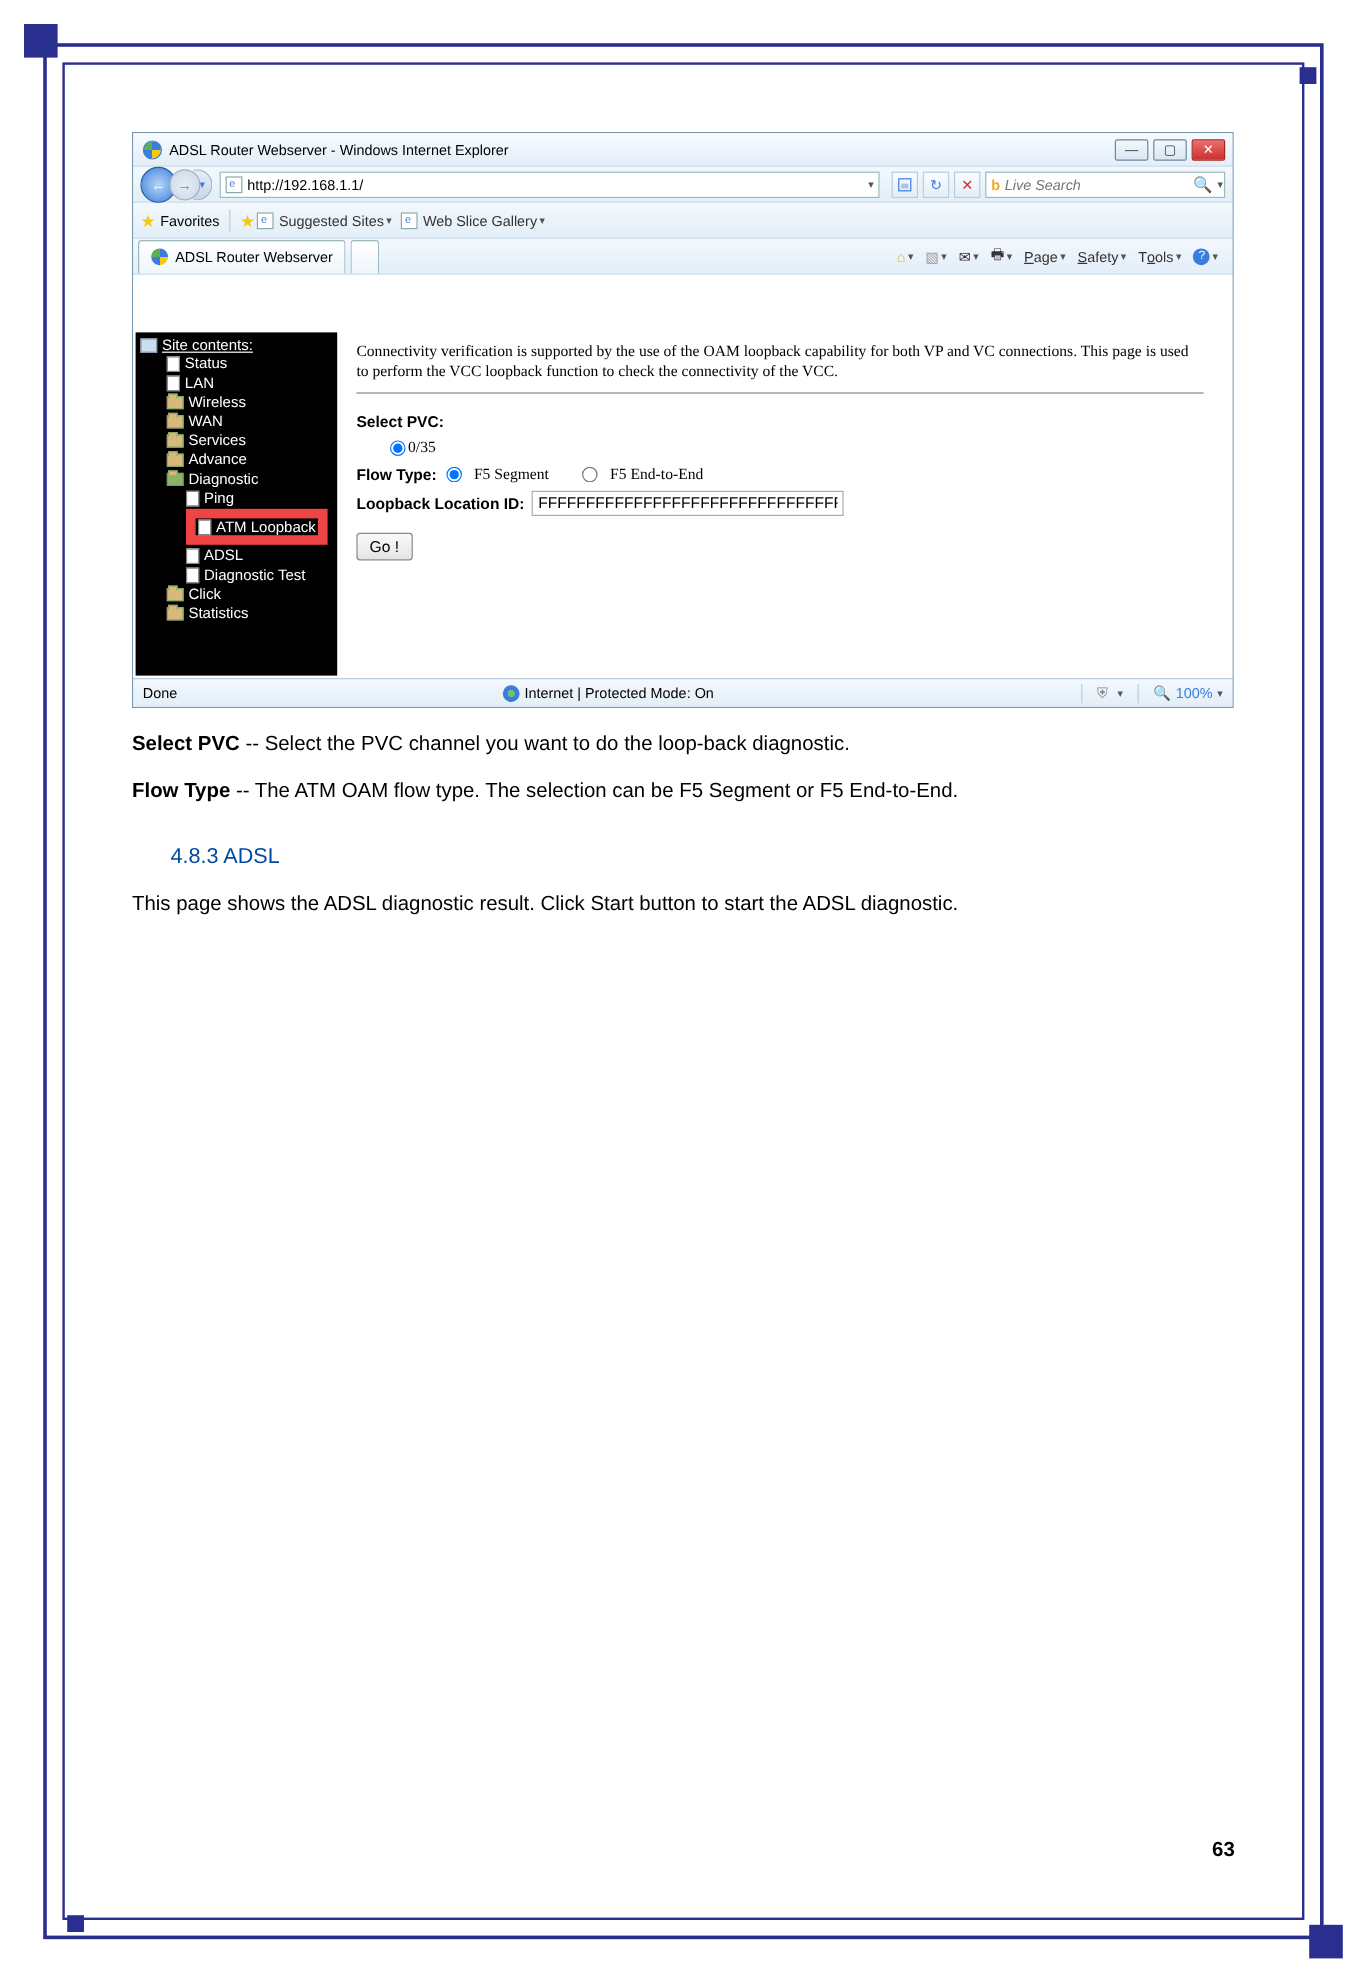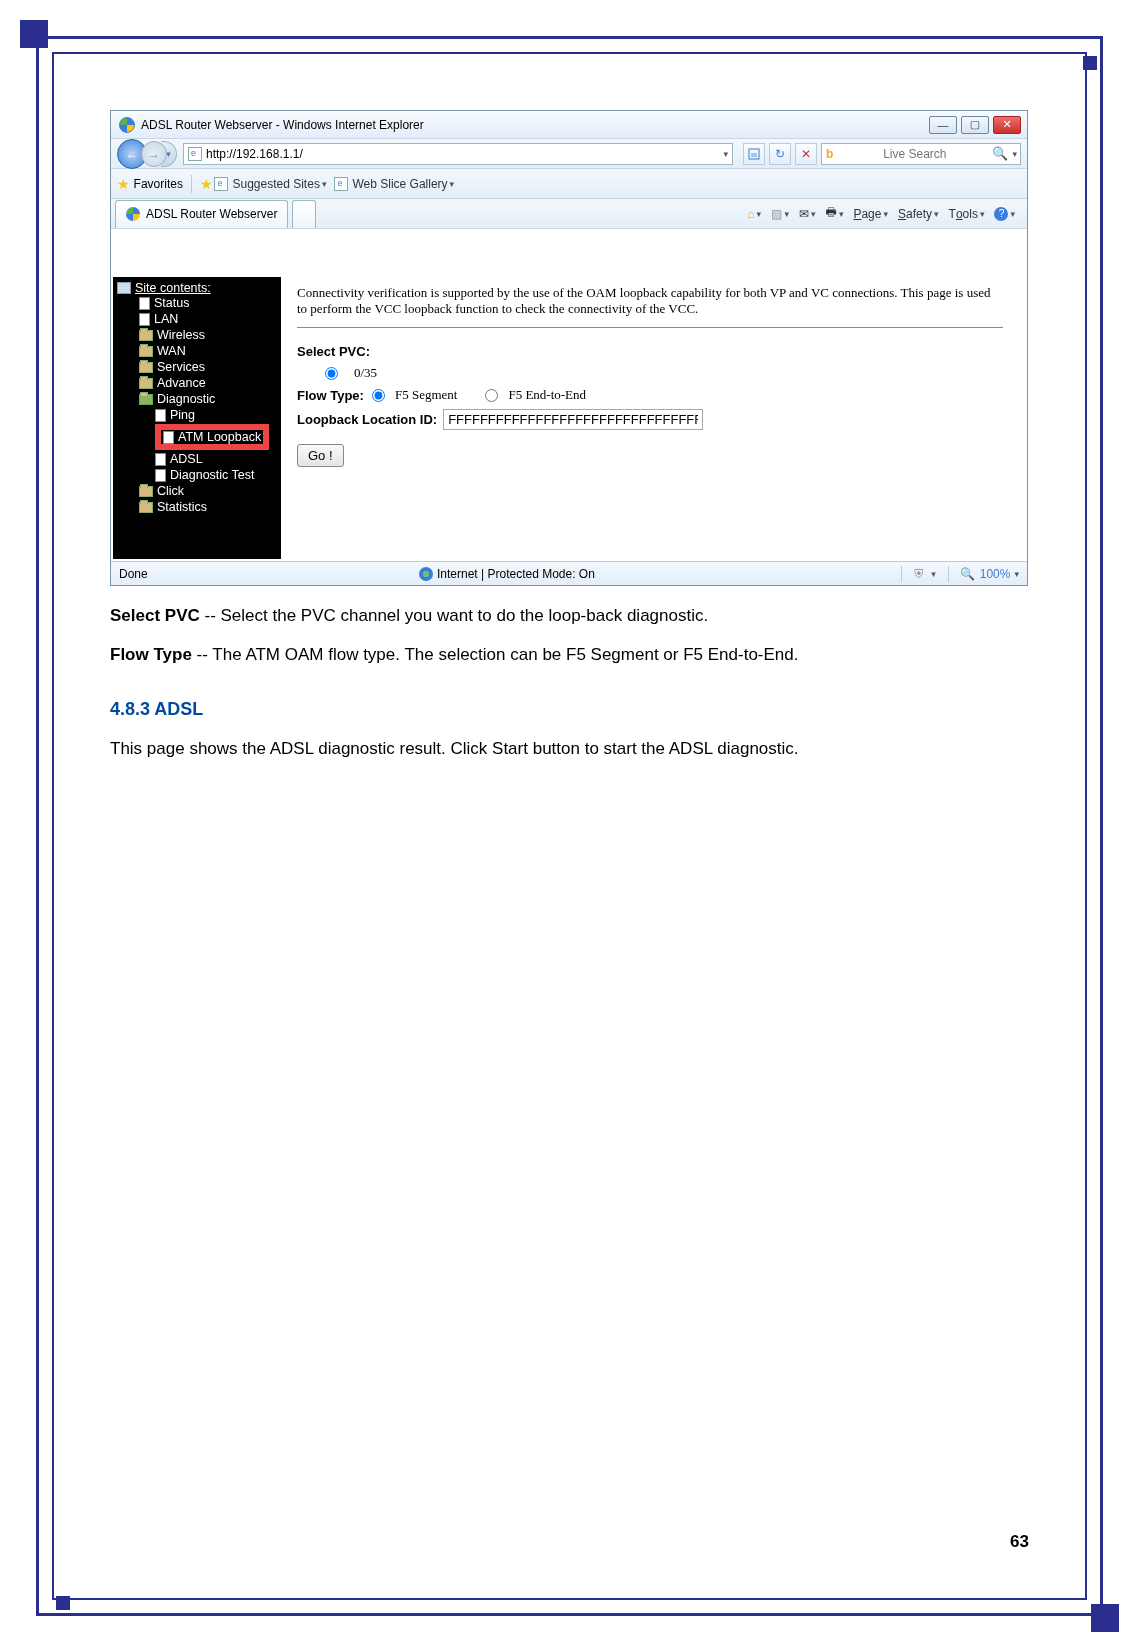--- a/index.html
+++ b/index.html
@@ -58,21 +58,21 @@
   .nav-drop { width:16px; height:26px; background:linear-gradient(#e3eef8,#c7d7e6);
     border:1px solid #9bb; border-left:none; border-radius:0 13px 13px 0; display:flex;align-items:center;justify-content:center; color:#3b7ddd; font-size:9px;}
   .addr { flex:1; margin:0 6px; height:22px; background:#fff; border:1px solid #9bb; display:flex; align-items:center; padding:0 4px;}
   .addr .page-icon { width:14px;height:14px; border:1px solid #8aa; background:#fff; margin-right:4px; position:relative;}
   .addr .page-icon::after{content:"e"; font-size:9px; color:#3b7ddd; position:absolute; top:0; left:2px;}
   .addr input { border:none; outline:none; flex:1; font-size:12px; }
   .navico { width:22px; height:22px; border:1px solid #bcd; background:linear-gradient(#fafdff,#e3eef8);
     display:flex;align-items:center;justify-content:center; margin-left:4px; font-size:12px; color:#3b7ddd;}
   .searchbox { width:200px; height:22px; background:#fff; border:1px solid #9bb; display:flex; align-items:center; padding:0 4px; margin-left:4px;}
   .searchbox .bing{color:#f6a623; margin-right:4px; font-weight:bold;}
-  .searchbox input{ border:none; outline:none; flex:1; color:#888; font-size:12px;text-align:center;}
+  .searchbox input{ border:none; outline:none; flex:1; font-style:italic; color:#888; font-size:12px;}
   .searchbox .mag{ color:#3b7ddd; font-size:13px;}
 
   .favrow .star{ color:#f6c90e; margin-right:4px; font-size:14px;}
   .favrow .sep{ border-left:1px solid #bcd; height:18px; margin:0 8px;}
   .favrow .link{ color:#333; display:flex; align-items:center; margin-right:8px;}
   .favrow .link .pico{ width:14px;height:14px; border:1px solid #8aa; background:#fff; margin-right:4px; position:relative;}
   .favrow .link .pico::after{content:"e"; font-size:9px; color:#3b7ddd; position:absolute; top:0; left:2px;}
   .favrow .link .mini-star{ color:#f6c90e; font-size:14px; margin-right:2px;}
   .favrow .drop{ font-size:9px; color:#555; margin-left:2px;}
 
@@ -94,51 +94,51 @@
   }
   .sidebar .hdr{ display:flex; align-items:center; }
   .sidebar .tree{ list-style:none; padding-left:4px; }
   .sidebar .tree li{ display:flex; align-items:center; padding:1px 0;}
   .sidebar .tree li.sub{ padding-left:18px;}
   .sidebar .tree li.sub2{ padding-left:34px;align-items:flex-end;}
   .folder{ width:14px;height:11px; background:#d7b97b; border:1px solid #8a6; margin-right:4px; position:relative;}
   .folder::before{content:""; position:absolute; top:-3px; left:0; width:6px;height:3px; background:#d7b97b; border:1px solid #8a6; border-bottom:none;}
   .folder.open{ background:#8db36b; border-color:#6a4;}
   .doc{ width:11px;height:13px; background:#fff; border:1px solid #888; margin-right:4px;}
-  .sidebar .sel{ border:6px solid #ef4444; padding:0 2px;}
+  .sidebar .sel{ border:8px solid #ef4444; padding:0 2px;}
   .sidebar .pc-icon{ width:14px; height:12px; background:#cde; border:1px solid #89a; margin-right:4px;}
 
   .main {
     flex:1; padding:10px 24px 16px 14px; font-family: "Times New Roman", serif; font-size:14px; color:#000;
   }
   .main h2{ color:#1a1ae6; font-weight:bold; font-size:22px; font-family:"Times New Roman",serif; line-height:1.2; margin-bottom:10px;}
   .main .desc{ font-size:13px; border-bottom:1px solid #888; padding-bottom:10px; margin-bottom:16px;}
   .form-row{ margin:6px 0; font-family: Arial, sans-serif; font-size:13px;}
   .form-row label{ font-weight:bold;}
-  .pvc-opt{ margin-left:28px; display:flex; align-items:center; gap:14px; font-family:"Times New Roman",serif;}
+  .pvc-opt{ margin-left:28px; display:flex; align-items:center; gap:0; font-family:"Times New Roman",serif;}
   .radio{ margin-right:2px;}
   .txtin{ border:1px solid #aaa; padding:2px 4px; font-size:13px; width:260px; background:#fff;}
   .go-btn{ padding:3px 10px; border:1px solid #888; background:linear-gradient(#fafafa,#e4e4e4); border-radius:3px; font-size:13px; margin-top:8px;}
 
   .statusbar{
     height:24px; border-top:1px solid #bcd; background:linear-gradient(#f3f8fd,#e3eef8);
     display:flex; align-items:center; padding:0 8px; font-size:12px;
   }
   .statusbar .left{ width:300px;}
   .statusbar .globe{ width:14px;height:14px; border-radius:50%;
     background: radial-gradient(#6fc06f 30%, #3b7ddd 32%); margin-right:4px;}
   .statusbar .right{ margin-left:auto; display:flex; align-items:center; gap:8px;}
   .statusbar .zoom{ display:flex; align-items:center; gap:4px; color:#3b7ddd;}
   .statusbar .sep{ border-left:1px solid #bcd; height:16px; margin:0 4px;}
 
   
   .doc-text { margin-top:16px; font-size:17px; line-height:1.7; width:918px;}
   .doc-text p{ margin:10px 0;}
   .doc-text .term{ font-weight:bold;}
-  .doc-text .sect{ color:#004a9f; font-weight:bold; font-size:18px; margin-top:24px; margin-bottom:6px;}
+  .doc-text .sect{ color:#004a9f; font-weight:normal; font-size:18px; margin-top:24px; margin-bottom:6px;margin-left:32px;}
   .justify { text-align: justify; }
 
   .page-num { position:absolute; bottom:-10px; right:0; font-weight:bold; font-size:17px;}
 </style>
 </head>
 <body>
 
 <div class="frame">
   <div class="outer"></div>
   <div class="inner"></div>

